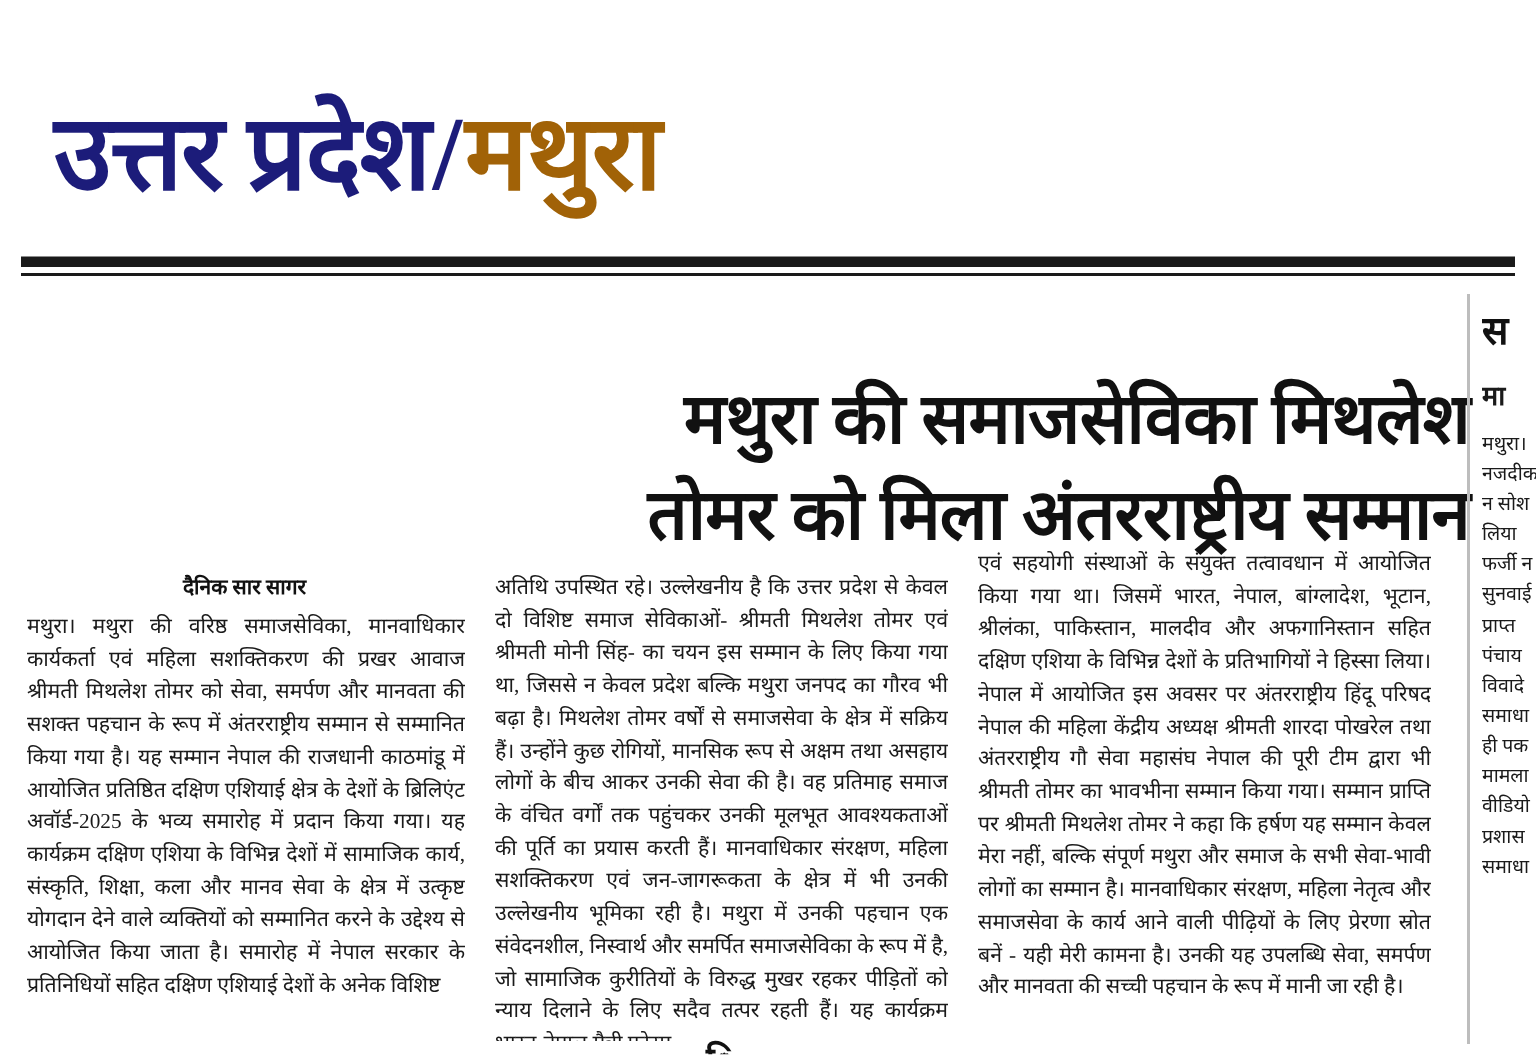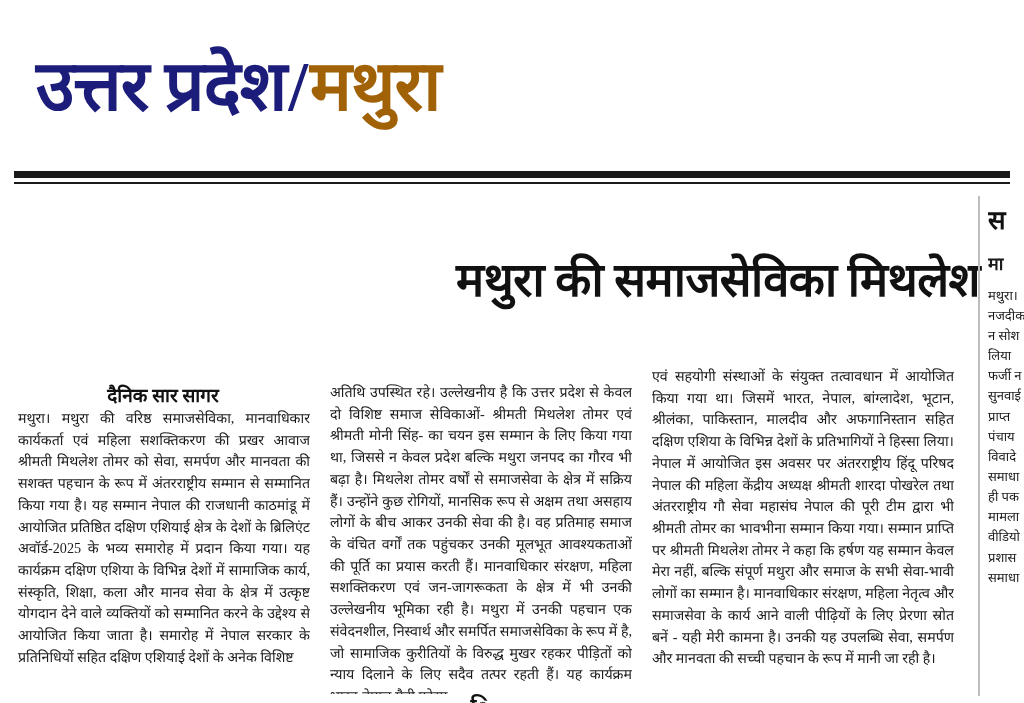--- a/index.html
+++ b/index.html
@@ -20,25 +20,25 @@
     position: relative;
     width: 1024px;
     height: 703px;
     background: #ffffff;
   }
 
   
   .masthead {
     position: absolute;
     left: 36px;
-    top: 52px;
+    top: 58px;
     width: 700px;
     height: 92px;
     display: flex;
-    align-items: flex-start;
+    align-items: center;
     white-space: nowrap;
   }
   .mast-main {
     font-family: "Liberation Serif", serif;
     font-weight: bold;
     font-size: 70px;
     line-height: 1;
     color: #1c1c7a;
     letter-spacing: -1px;
   }
@@ -95,21 +95,21 @@
 
   
   .byline {
     position: absolute;
     left: 18px;
     top: 382px;
     width: 290px;
     text-align: center;
     font-family: "Liberation Serif", serif;
     font-weight: bold;
-    font-size: 19px;
+    font-size: 14px;
     line-height: 1.5;
     color: #111111;
   }
   .byline .b-line { display: block; }
 
   
   .col {
     position: absolute;
     font-family: "Liberation Serif", serif;
     font-size: 14.2px;
@@ -188,20 +188,21 @@
     <span class="mast-main">उत्तर प्रदेश</span>
     <span class="mast-slash">/</span>
     <span class="mast-sub">मथुरा</span>
   </div>
 
   <div class="rule-thick"></div>
   <div class="rule-thin"></div>
 
   <h1 class="headline">
     <span class="line">मथुरा की समाजसेविका मिथलेश</span>
+    <span class="line">तोमर को मिला अंतरराष्ट्रीय सम्मान</span>
   </h1>
 
   <div class="byline">
     <span class="b-line">दैनिक सार सागर</span>
   </div>
 
   <div class="col" id="col1">
     <p>मथुरा। मथुरा की वरिष्ठ समाजसेविका, मानवाधिकार कार्यकर्ता एवं महिला सशक्तिकरण की प्रखर आवाज श्रीमती मिथलेश तोमर को सेवा, समर्पण और मानवता की सशक्त पहचान के रूप में अंतरराष्ट्रीय सम्मान से सम्मानित किया गया है। यह सम्मान नेपाल की राजधानी काठमांडू में आयोजित प्रतिष्ठित दक्षिण एशियाई क्षेत्र के देशों के ब्रिलिएंट अवॉर्ड-2025 के भव्य समारोह में प्रदान किया गया। यह कार्यक्रम दक्षिण एशिया के विभिन्न देशों में सामाजिक कार्य, संस्कृति, शिक्षा, कला और मानव सेवा के क्षेत्र में उत्कृष्ट योगदान देने वाले व्यक्तियों को सम्मानित करने के उद्देश्य से आयोजित किया जाता है। समारोह में नेपाल सरकार के प्रतिनिधियों सहित दक्षिण एशियाई देशों के अनेक विशिष्ट</p>
   </div>
   <div class="col" id="col2">

